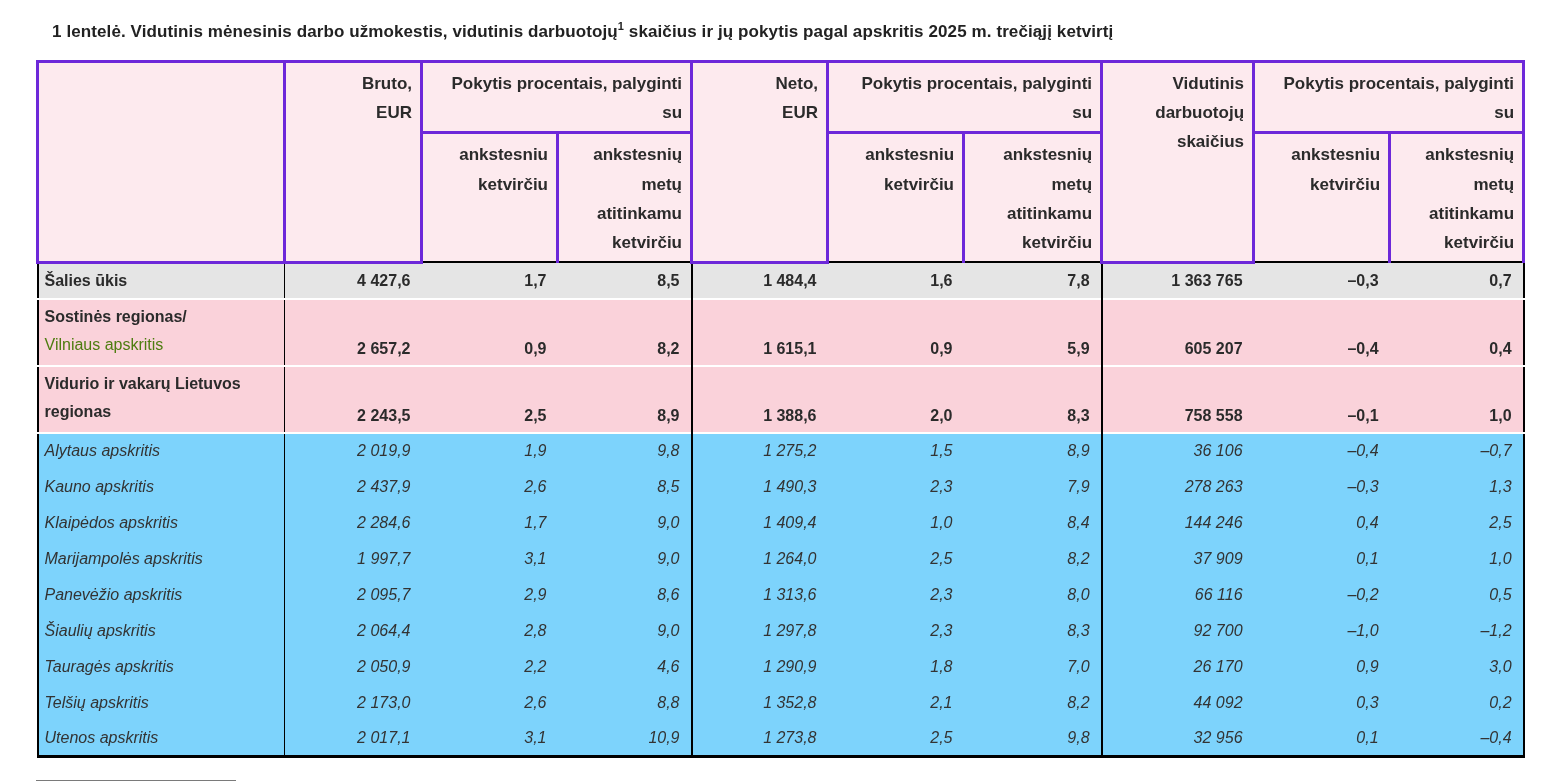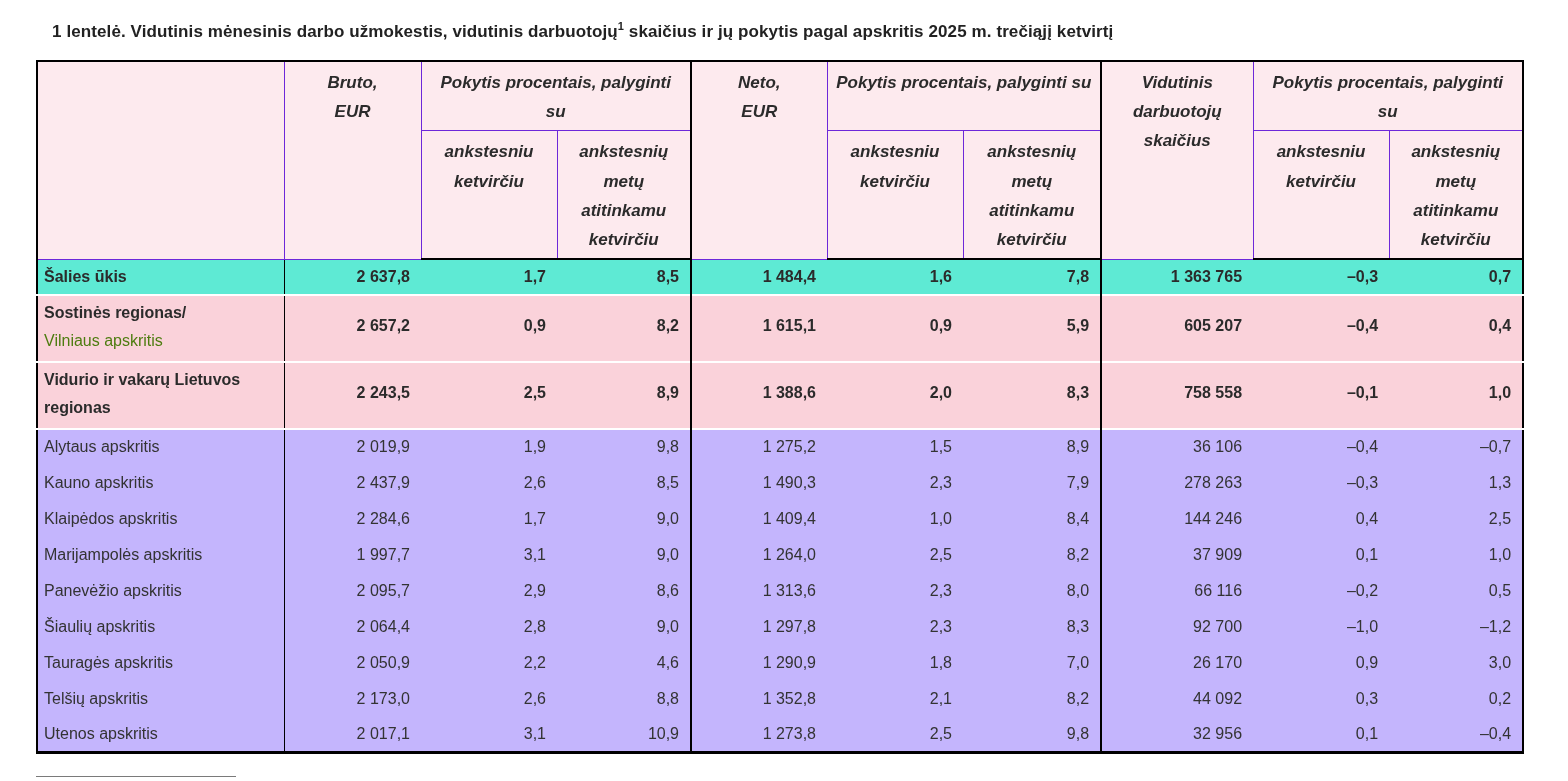--- a/index.html
+++ b/index.html
@@ -18,48 +18,48 @@
   .title sup { font-size: 11px; vertical-align: super; line-height: 0; }
 
   table.wage {
     border-collapse: collapse; table-layout: fixed;
     width: 1486px;
     border: 2px solid #000; border-bottom-width: 3px;
     font-size: 16px;
   }
   thead th {
     background: #fdeaee;
-    border: 1px solid #6d28d9;
+    border: 3px solid #6d28d9;
     font-weight: bold; font-size: 17px; line-height: 1.72;
-    text-align: center; vertical-align: top;
-    padding: 6px 8px 4px 8px; color: #2b2b2b; font-style: italic;
+    text-align: right; vertical-align: top;
+    padding: 6px 8px 4px 8px; color: #2b2b2b;
   }
   thead th.prewrap { white-space: pre-line; }
   th.gsep, td.sep { border-left: 2px solid #000 !important; }
   thead tr.h1 { height: 68px; }
   thead tr.h2 { height: 124px; }
   thead tr:last-child th { border-bottom: 2px solid #000; }
 
   tbody td { border: none; vertical-align: middle; color: #333; }
   td.label-cell {
     text-align: left; padding: 3px 6px;
     border-right: 1px solid #000;
     line-height: 1.75;
   }
   td.num { text-align: right; padding: 3px 11px 3px 4px; }
 
-  tr.row-total { background: #5eead4; height: 34px; border-bottom: 2px solid #fff; border-radius: 6px; }
+  tr.row-total { background: #e5e5e5; height: 34px; border-bottom: 2px solid #fff; border-radius: 6px; }
   tr.row-total td { font-weight: bold; color: #2b2b2b; }
 
   tr.row-region { background: #fad2da; height: 64px; border-bottom: 2px solid #fff; }
-  tr.row-region td { font-weight: bold; vertical-align: bottom; padding-bottom: 26px; color: #2b2b2b; }
+  tr.row-region td { font-weight: bold; vertical-align: bottom; padding-bottom: 7px; color: #2b2b2b; }
   tr.row-region td.label-cell { padding-bottom: 6px; }
   .lbl-line2.regular { font-weight: normal; color: #4d7c0f; }
 
-  tr.row-normal { background: #c4b5fd; height: 36px; }
+  tr.row-normal { background: #7dd3fc; height: 36px; font-style: italic; }
   tr.row-normal td { font-weight: normal; }
 
   .footnote-rule {
     width: 200px; height: 0;
     border-top: 1px solid #7a7a7a;
     margin: 22px 0 5px 0;
   }
 </style>
 </head>
 <body>
@@ -100,21 +100,21 @@
         <th>ankstesnių metų atitinkamu ketvirčiu</th>
         <th>ankstesniu ketvirčiu</th>
         <th>ankstesnių metų atitinkamu ketvirčiu</th>
       </tr>
     </thead>
     <tbody>
         <tr class="row-total">
           <td class="label-cell">
             <div>Šalies ūkis</div>
           </td>
-          <td class="num">2 637,8</td>
+          <td class="num">4 427,6</td>
           <td class="num">1,7</td>
           <td class="num">8,5</td>
           <td class="num sep">1 484,4</td>
           <td class="num">1,6</td>
           <td class="num">7,8</td>
           <td class="num sep">1 363 765</td>
           <td class="num">–0,3</td>
           <td class="num">0,7</td>
         </tr>
         <tr class="row-region">

